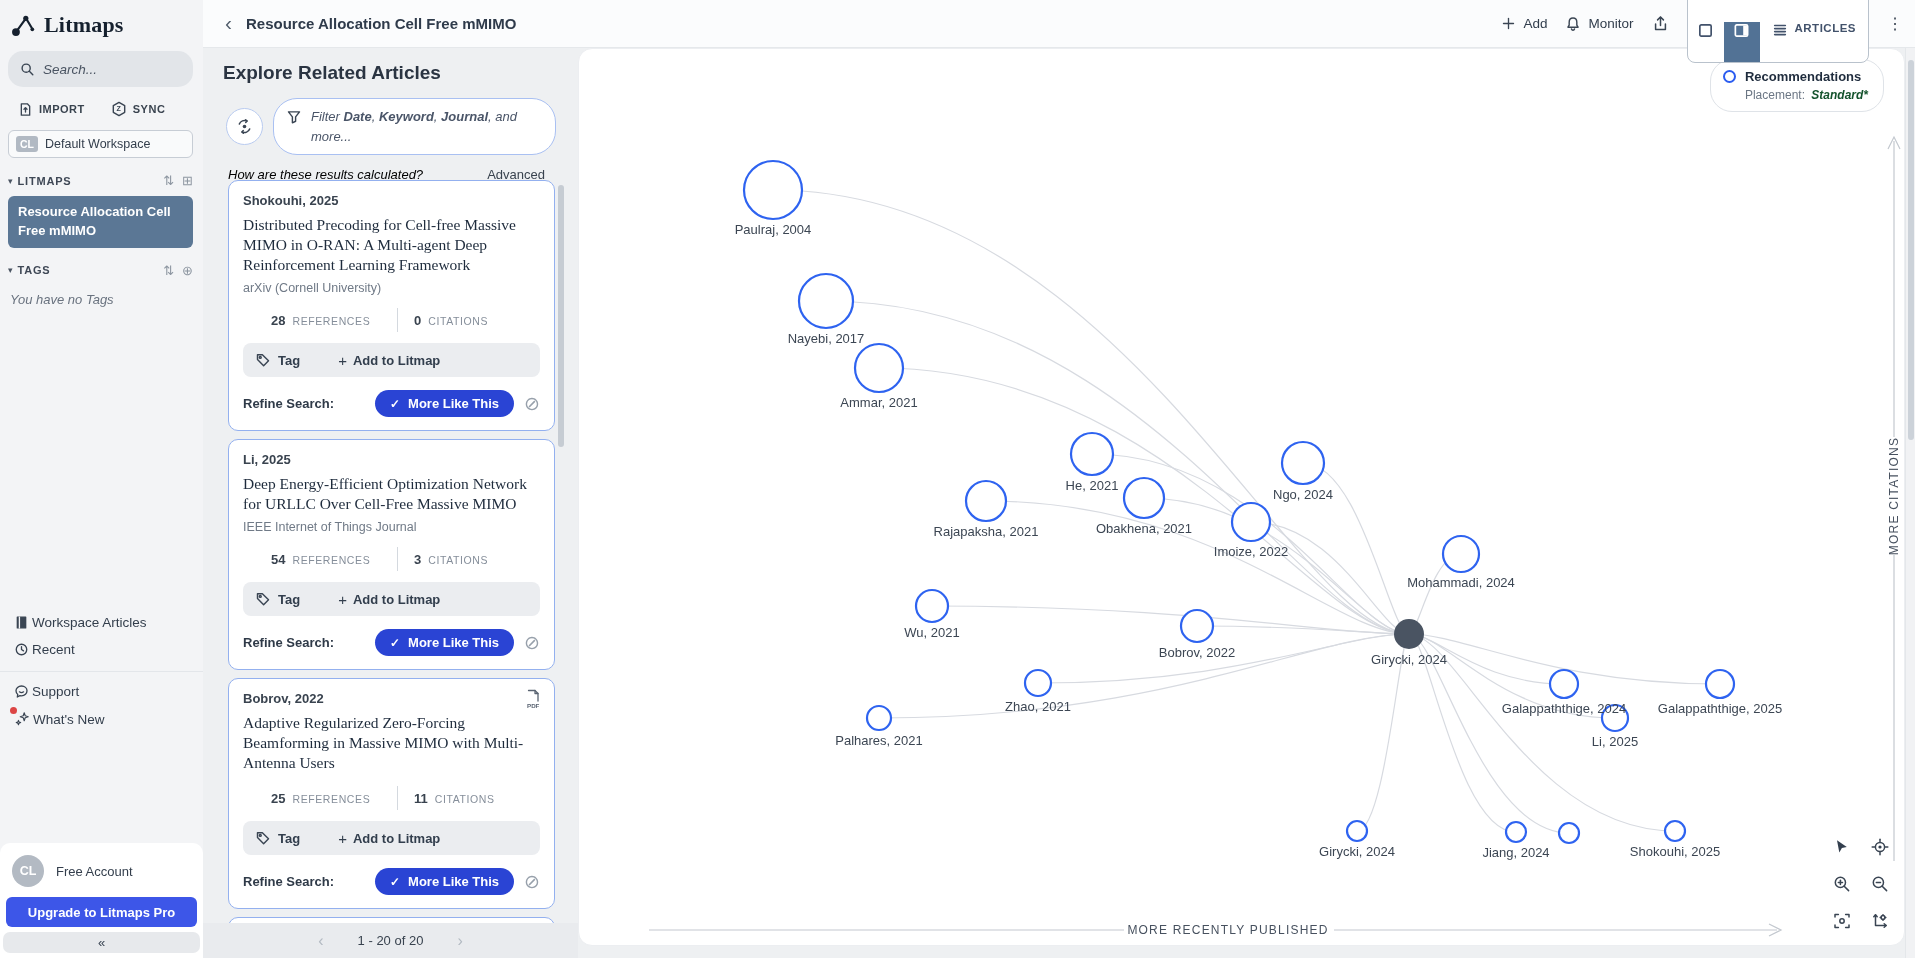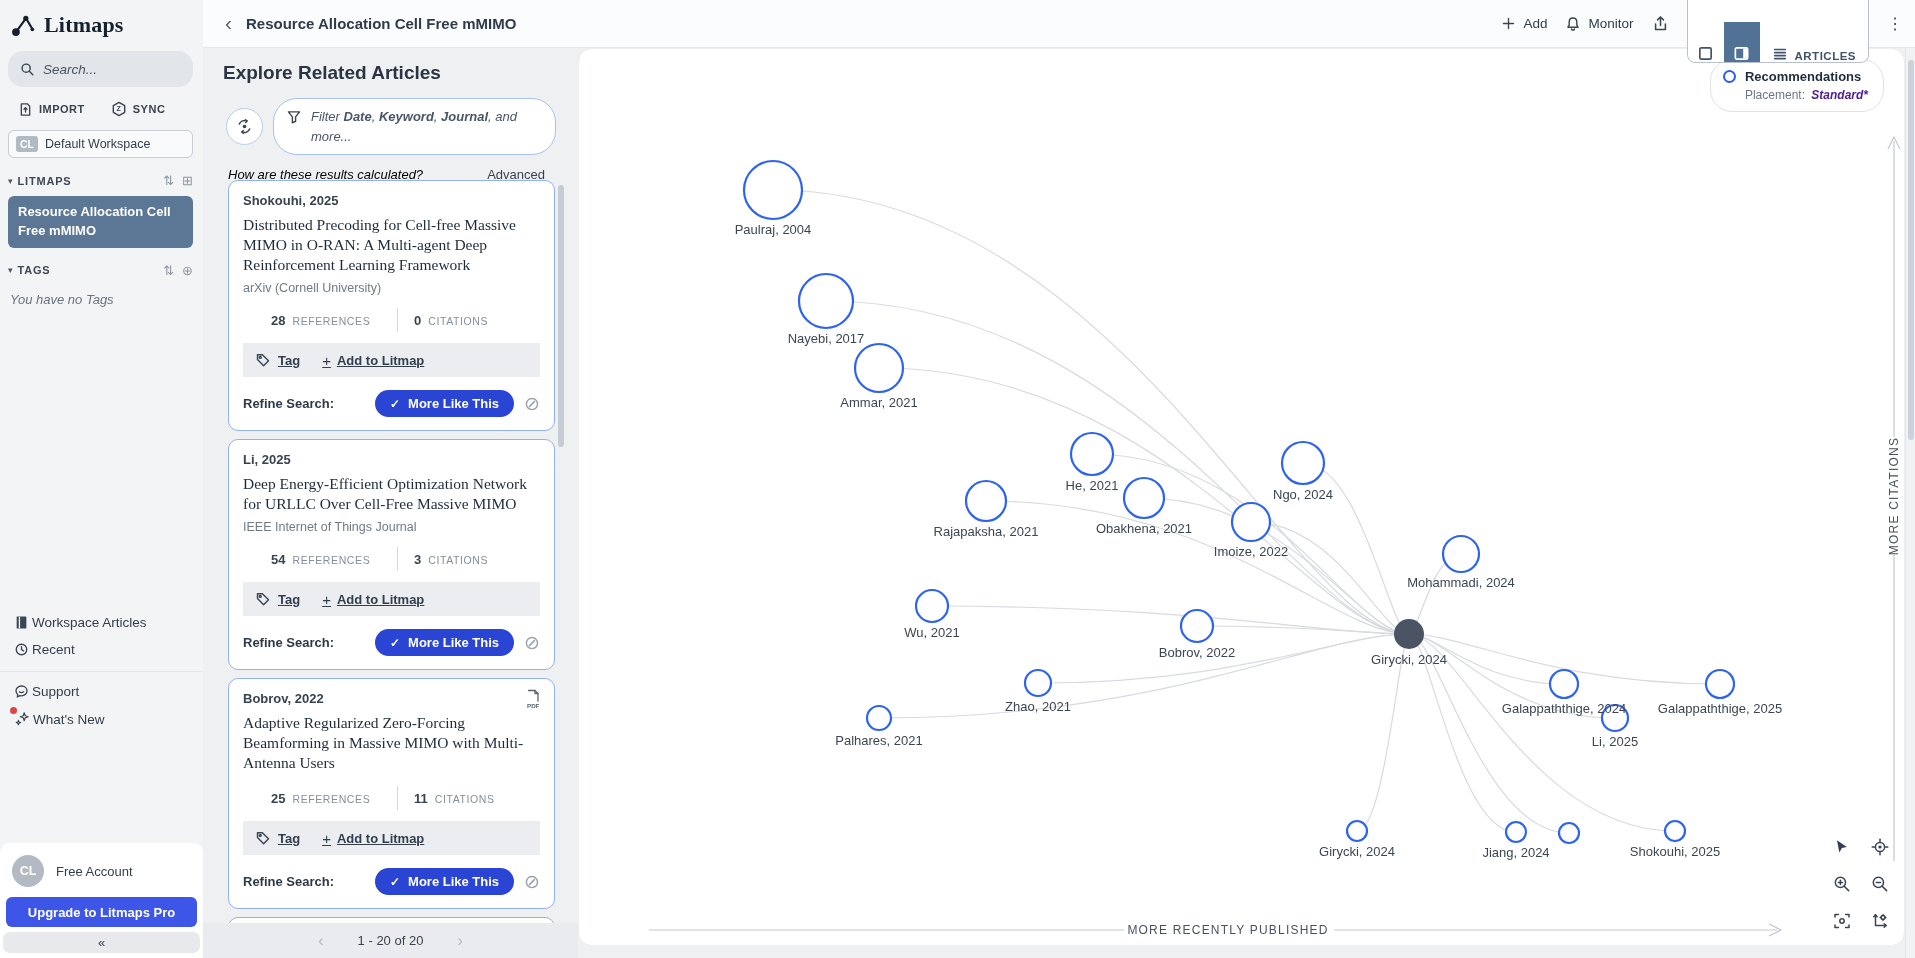--- a/index.html
+++ b/index.html
@@ -43,21 +43,21 @@
   .upgrade-btn { margin:0 6px; height:30px; border-radius:6px; background:#3d56e8; color:#fff; font-size:13px; font-weight:bold; display:flex; align-items:center; justify-content:center; cursor:pointer; }
   .collapse-bar { margin:5px 3px 5px 3px; height:21px; background:#e7e9ec; border-radius:7px; display:flex; align-items:center; justify-content:center; color:#3a4553; font-size:13px; cursor:pointer; }
 
   
   .topbar { position:absolute; left:203px; top:0; right:0; height:48px; background:#fbfcfd; border-bottom:1px solid #e5e8eb; display:flex; align-items:center; padding:0 12px 0 22px; z-index:4; }
   .back { font-size:21px; color:#525e6c; cursor:pointer; line-height:1; margin-top:-3px; }
   .tb-title { margin-left:14px; font-size:15px; font-weight:bold; color:#2f3b4b; }
   .tb-right { margin-left:auto; display:flex; align-items:center; gap:18px; }
   .tb-btn { display:flex; align-items:center; gap:7px; font-size:13.5px; color:#313d4c; cursor:pointer; }
   .seg { display:flex; border:1px solid #b9c2cc; border-radius:8px; overflow:hidden; background:#fff; }
-  .seg-btn { width:36px; height:40px; display:flex; align-items:flex-end; justify-content:center; cursor:pointer;margin-top:36px; }
+  .seg-btn { width:36px; height:40px; display:flex; align-items:flex-start; justify-content:center; cursor:pointer;margin-top:36px; }
   .seg-active { background:#527295; }
   .seg-articles { width:auto; padding:0 12px; gap:7px; }
   .seg-articles span { font-size:11.5px; font-weight:bold; letter-spacing:.5px; color:#42526b; }
   .dots { font-size:16px; color:#3a4553; letter-spacing:0; cursor:pointer; line-height:1; }
 
   
   .panel { position:absolute; left:203px; top:48px; width:375px; bottom:0; }
   .panel-heading { padding:14px 0 0 20px; font-size:19px; font-weight:bold; color:#2a3442; }
   .filter-row { display:flex; align-items:center; gap:10px; margin:14px 22px 0 23px; }
   .explore-circle { width:37px; height:37px; min-width:37px; border-radius:50%; background:#fff; border:1px solid #b9cbf0; display:flex; align-items:center; justify-content:center; cursor:pointer; }
@@ -71,21 +71,21 @@
   .card { background:#fff; border:1.5px solid #93b0ef; border-radius:10px; padding:12px 14px 13px 14px; margin-bottom:8px; position:relative; }
   .card-author { font-size:13px; font-weight:bold; color:#39434f; }
   .card-title { font-family:"Liberation Serif", serif; font-size:15.5px; line-height:20px; color:#1e2b3c; margin-top:7px; }
   .card-source { font-size:12.5px; color:#707a87; margin-top:6px; }
   .card-source:empty { display:none; }
   .refs-row { display:flex; align-items:center; margin-top:13px;margin-left:28px; }
   .refs-cell { display:flex; align-items:baseline; gap:7px; width:50%; }
   .refs-num { font-size:13px; font-weight:bold; color:#39434f; }
   .refs-label { font-size:10.5px; letter-spacing:.6px; color:#858e9a; }
   .refs-div { width:1px; height:24px; background:#d4d9df; margin-right:16px; }
-  .tag-bar { margin-top:11px; background:#ebedf0; border-radius:0; height:34px; display:flex; align-items:center; gap:8px; padding:0 12px;text-decoration:underline; }
+  .tag-bar { margin-top:11px; background:#ebedf0; border-radius:8px; height:34px; display:flex; align-items:center; gap:24px; padding:0 12px; }
   .tag-btn { display:flex; align-items:center; gap:7px; font-size:13px; font-weight:bold; color:#323e4d; cursor:pointer; }
   .add-litmap-btn { display:flex; align-items:center; gap:6px; font-size:13px; font-weight:bold; color:#323e4d; margin-left:14px; cursor:pointer; }
   .plus-glyph { font-size:15px; font-weight:normal; color:#323e4d; }
   .refine-row { display:flex; align-items:center; margin-top:13px; }
   .refine-label { font-size:13px; font-weight:bold; color:#2f3a48; }
   .mlt-pill { margin-left:auto; height:27px; border-radius:14px; background:#2a44d4; color:#fff; display:flex; align-items:center; gap:8px; padding:0 15px; font-size:13px; font-weight:bold; cursor:pointer; }
   .mlt-check { font-size:12px; }
   .exclude-icon { margin-left:10px; font-size:19px; color:#97a0ab; cursor:pointer; line-height:1; }
   .pdf-badge { position:absolute; right:12px; top:10px; cursor:pointer; }
   .panel-thumb { position:absolute; right:14px; top:137px; width:6px; height:262px; border-radius:3px; background:#c6ccd3; cursor:grab; }
@@ -93,21 +93,21 @@
   .pg-chev { font-size:16px; color:#b3bac2; cursor:pointer; }
   .pg-text { font-size:13px; color:#39434f; }
 
   
   .canvas { position:absolute; left:578px; top:48px; width:1327px; height:898px; background:#fff; border-radius:14px; border:1px solid #eceef1; }
   .legend { position:absolute; top:10px; right:20px; background:#fff; border:1px solid #dfe3e8; border-radius:22px; padding:9px 15px 9px 12px; }
   .legend-row1 { display:flex; align-items:center; gap:9px; }
   .legend-ring { width:13px; height:13px; border:2.5px solid #2b5cf0; border-radius:50%; }
   .legend-title { font-size:13px; font-weight:bold; color:#1f2c3d; }
   .legend-row2 { margin-top:4px; padding-left:22px; font-size:12px; color:#6b7684; }
-  .legend-std { font-weight:bold; font-style:italic; color:#4c1d95; margin-left:3px; }
+  .legend-std { font-weight:bold; font-style:italic; color:#14532d; margin-left:3px; }
   .gcontrols { position:absolute; right:12px; bottom:12px; display:grid; grid-template-columns:24px 24px; gap:13px 14px; }
   .gc-btn { width:24px; height:24px; display:flex; align-items:center; justify-content:center; cursor:pointer; }
   .edge { stroke:#d7dae0; stroke-width:1.2; fill:none; }
   .gnode { fill:#fff; stroke:#2e63f0; stroke-width:2.2; cursor:pointer; }
   .gnode-sel { fill:#4a5462; stroke:none; cursor:pointer; }
   .nlabel { font-family:"Liberation Sans", sans-serif; font-size:13px; fill:#3c4653; text-anchor:middle; }
   .axis { stroke:#c3c8cf; stroke-width:1.2; fill:none; }
   .axlabel { font-family:"Liberation Sans", sans-serif; font-size:12px; letter-spacing:1.2px; fill:#47515f; text-anchor:middle; }
 
   

